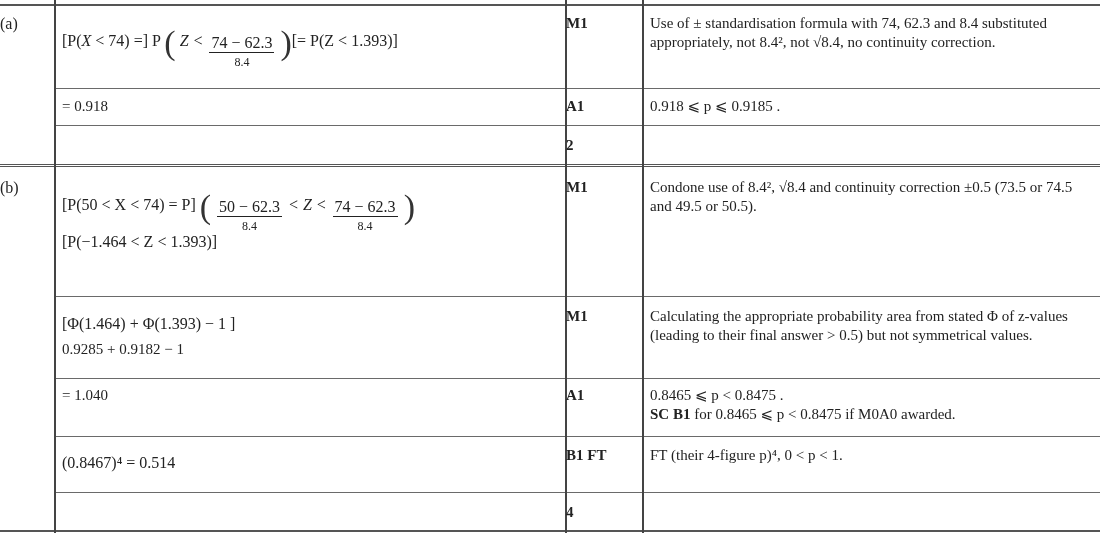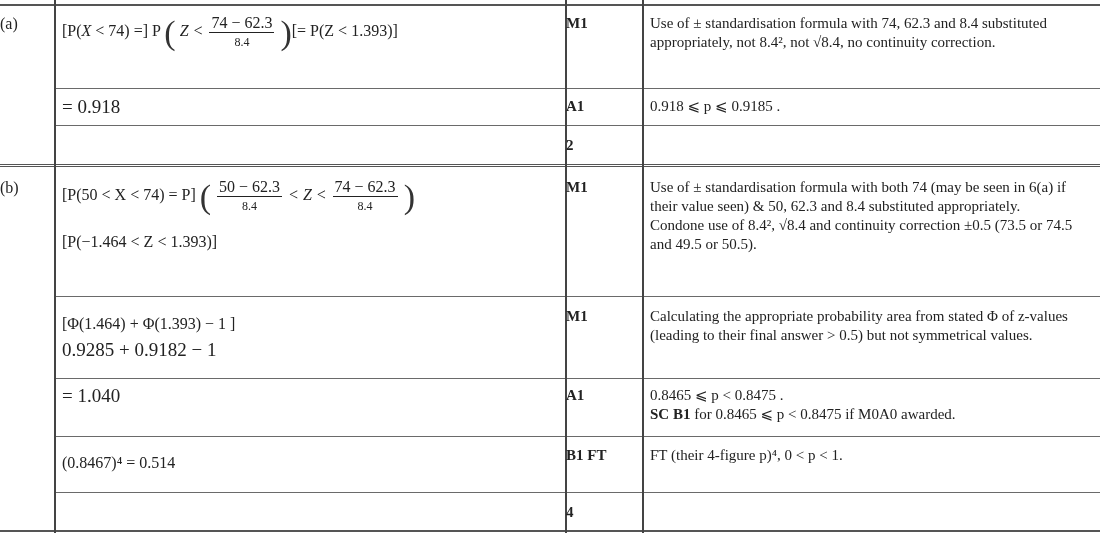--- a/index.html
+++ b/index.html
@@ -2,27 +2,27 @@
 <html><head>
 <meta charset="utf-8">
 <style>
   html, body { margin:0; padding:0; background:#fff; }
   body { width:1100px; height:533px; position:relative; overflow:hidden;
          font-family:"Liberation Serif", "DejaVu Serif", serif; color:#222; }
   .hline { position:absolute; left:0; width:1100px; height:0; border-top:2px solid #555; }
   .hline.thin { border-top:1.5px solid #6a6a6a; }
   .hline.dbl { border-top:3px double #555; height:2px; }
   .vline { position:absolute; top:0; width:0; height:533px; border-left:2px solid #444; }
-  .cell { position:absolute; font-size:19px; line-height:19px; }
+  .cell { position:absolute; font-size:15px; line-height:19px; }
   .lbl { left:0; font-size:16px; }
   .work { left:62px; }
   .mark { width:68px; left:566px; text-align:left; font-weight:bold; font-size:15px; }
   .guide { left:650px; width:445px; font-size:15px; line-height:19px; }
   .frac { display:inline-block; vertical-align:middle; text-align:center; margin:0 2px; }
-  .frac .num { display:block; border-bottom:1px solid #222; padding:0 2px; line-height:18px; font-size:16px; }
+  .frac .num { display:block; border-bottom:1px solid #222; padding:0 2px; line-height:18px; font-size:16px;margin-top:20px; }
   .frac .den { display:block; line-height:18px; font-size:12px; }
   .big { font-size:34px; font-weight:200; vertical-align:middle; line-height:20px; color:#333; }
   .mathline { font-size:16px; }
   i { font-style:italic; }
 </style>
 </head>
 <body>
 
 <div class="hline" style="top:4px"></div>
 <div class="hline thin" style="top:88px;left:55px;width:1045px"></div>
@@ -61,21 +61,20 @@
   <span>[P(50 &lt; X &lt; 74) = P]</span>
   <span class="big">(</span>
   <span class="frac"><span class="num">50 − 62.3</span><span class="den">8.4</span></span>
   <i>&lt; Z &lt;</i>
   <span class="frac"><span class="num">74 − 62.3</span><span class="den">8.4</span></span>
   <span class="big">)</span>
 </div>
 <div class="cell work mathline" style="top:232px">[P(−1.464 &lt; Z &lt; 1.393)]</div>
 <div class="cell mark" style="top:178px">M1</div>
 <div class="cell guide" style="top:178px">
-  <div>Use of ± standardisation formula with both 74 (may be seen in 6(a) if their value seen) &amp; 50, 62.3 and 8.4 substituted appropriately.</div>
   <div>Condone use of 8.4², √8.4 and continuity correction ±0.5 (73.5 or 74.5 and 49.5 or 50.5).</div>
 </div>
 
 <div class="cell work mathline" style="top:314px">[Φ(1.464) + Φ(1.393) − 1 ]</div>
 <div class="cell work" style="top:340px">0.9285 + 0.9182 − 1</div>
 <div class="cell mark" style="top:307px">M1</div>
 <div class="cell guide" style="top:307px">Calculating the appropriate probability area from stated Φ of z-values (leading to their final answer &gt; 0.5) but not symmetrical values.</div>
 
 <div class="cell work" style="top:386px">= 1.040</div>
 <div class="cell mark" style="top:386px">A1</div>

